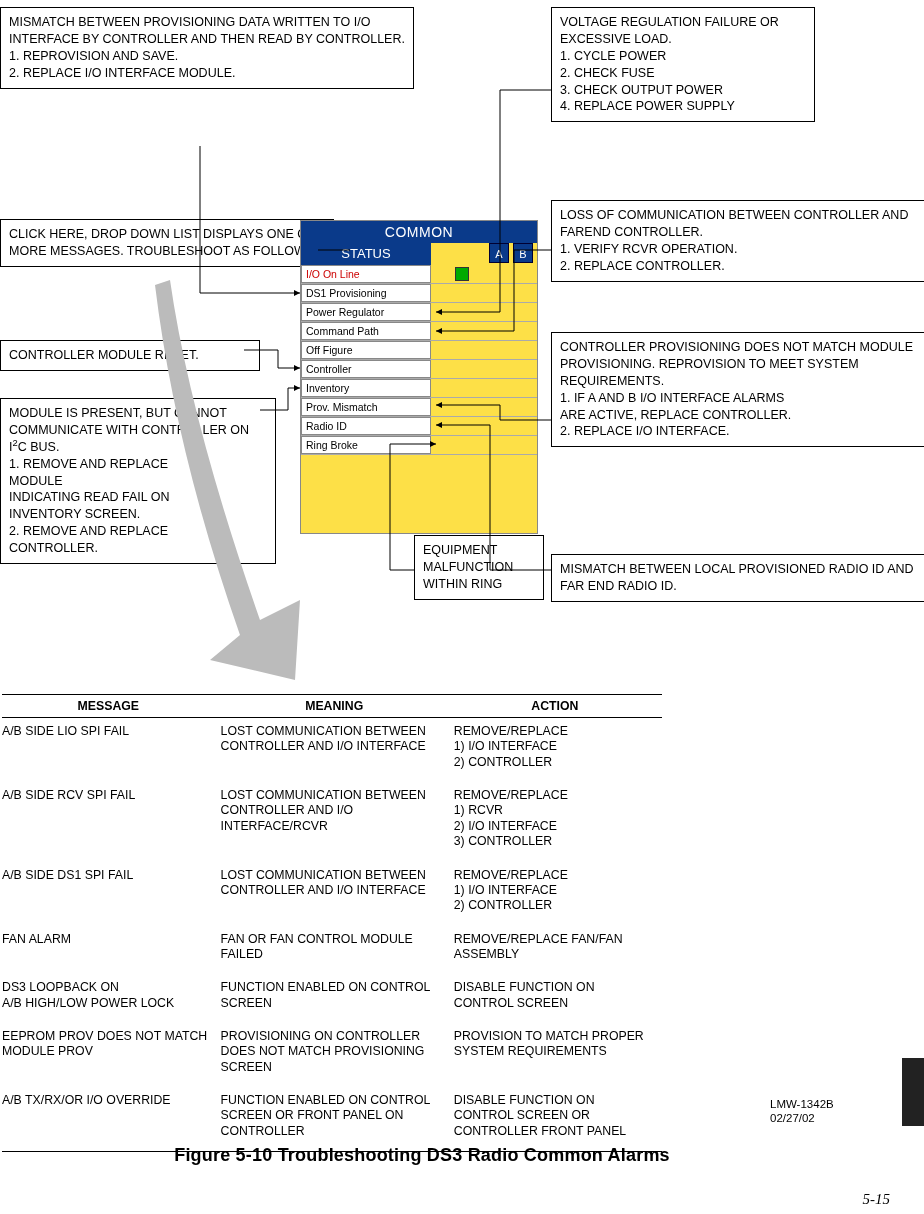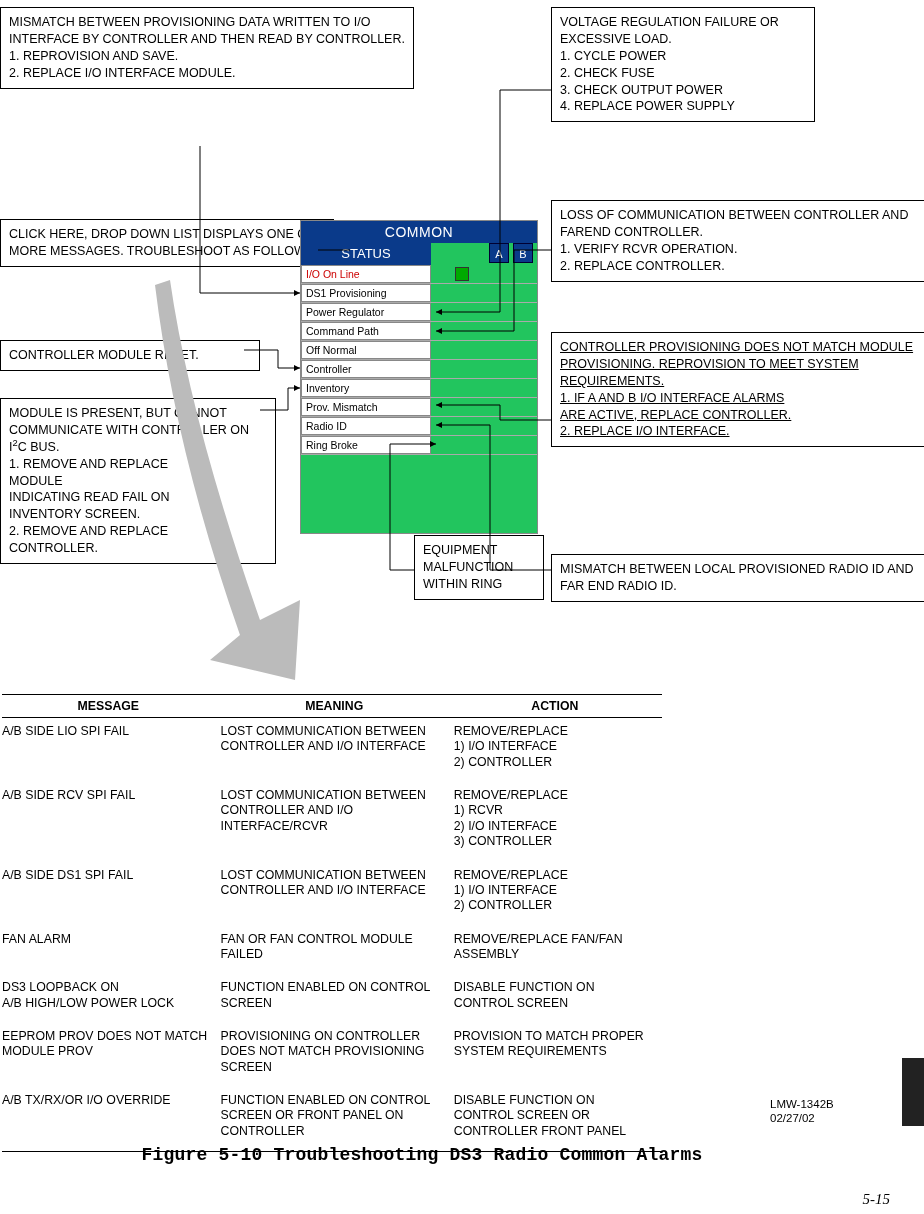--- a/index.html
+++ b/index.html
@@ -20,21 +20,21 @@
     padding: 6px 8px;
     line-height: 1.35;
     font-size: 12.5px;
   }
   .panel {
     position: absolute;
     left: 300px;
     top: 220px;
     width: 236px;
     height: 312px;
-    background: #22c55e;
+    background: #fde047;
     border: 1px solid #888;
   }
   .panel-header-common {
     background: #0a3a8a;
     color: #fff;
     font-size: 14px;
     text-align: center;
     padding: 3px 0;
     margin: 0;
     letter-spacing: 0.5px;
@@ -134,21 +134,21 @@
     font-size: 11.5px;
     line-height: 1.2;
   }
   .caption {
     position: absolute;
     top: 1145px;
     width: 844px;
     text-align: center;
     font-size: 18px;
     font-weight: bold;
-    font-family: Liberation Mono, monospace;
+    font-family: Liberation Sans, sans-serif;
     letter-spacing: 0.2px;
   }
   .page-num {
     position: absolute;
     right: 34px;
     bottom: 6px;
     font-style: italic;
     font-size: 15px;
     font-family: Georgia, 'Times New Roman', serif;
   }
@@ -187,21 +187,21 @@
   <span style="white-space:pre-line;">LOSS OF COMMUNICATION BETWEEN CONTROLLER AND FAREND CONTROLLER.
 1.  VERIFY RCVR OPERATION.
 2.  REPLACE CONTROLLER.</span>
 </div>
 
 <div class="callout" style="left:0;top:340px;width:242px;">
   <span>CONTROLLER MODULE RESET.</span>
 </div>
 
 <div class="callout" style="left:551px;top:332px;width:358px;">
-  <span style="white-space:pre-line;text-decoration:underline;">CONTROLLER PROVISIONING DOES NOT MATCH MODULE PROVISIONING. REPROVISION TO MEET SYSTEM REQUIREMENTS.
+  <span style="white-space:pre-line;">CONTROLLER PROVISIONING DOES NOT MATCH MODULE PROVISIONING. REPROVISION TO MEET SYSTEM REQUIREMENTS.
 1.  IF A AND B I/O INTERFACE ALARMS
      ARE ACTIVE, REPLACE CONTROLLER.
 2.  REPLACE I/O INTERFACE.</span>
 </div>
 
 <div class="callout" style="left:0;top:398px;width:258px;">
   <span>MODULE IS PRESENT, BUT CANNOT COMMUNICATE WITH CONTROLLER ON I</span><sup>2</sup><span style="white-space:pre-line;">C BUS.
 1.  REMOVE AND REPLACE
      MODULE
      INDICATING READ FAIL ON
@@ -233,21 +233,21 @@
   <div class="status-row">
     <div class="label-cell">DS1 Provisioning</div>
   </div>
   <div class="status-row">
     <div class="label-cell">Power Regulator</div>
   </div>
   <div class="status-row">
     <div class="label-cell">Command Path</div>
   </div>
   <div class="status-row">
-    <div class="label-cell">Off Normal</div>
+    <div class="label-cell">Off Figure</div>
   </div>
   <div class="status-row">
     <div class="label-cell">Controller</div>
   </div>
   <div class="status-row">
     <div class="label-cell">Inventory</div>
   </div>
   <div class="status-row">
     <div class="label-cell">Prov. Mismatch</div>
   </div>

